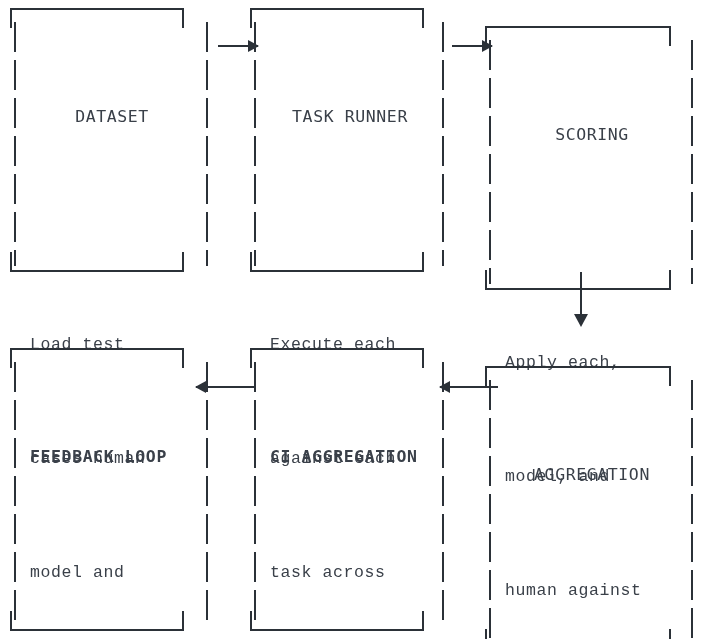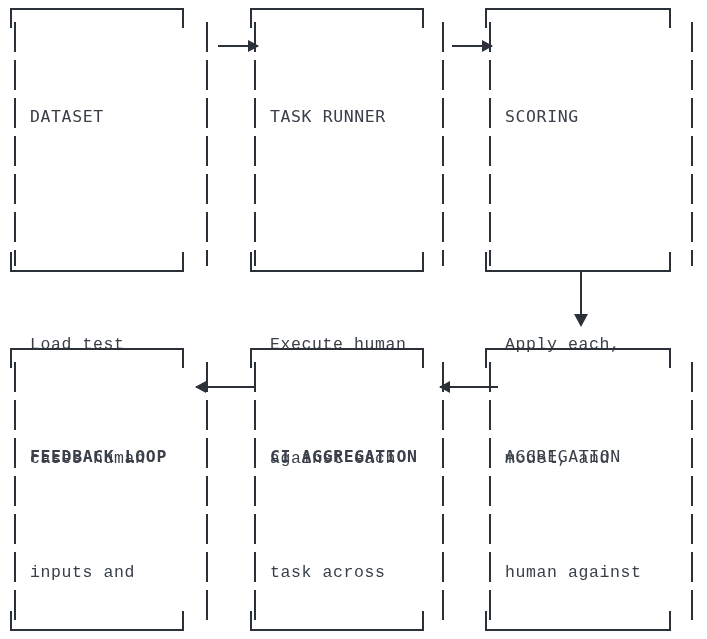--- a/index.html
+++ b/index.html
@@ -34,21 +34,21 @@
   .row-bottom { top: 340px; height: 299px; }
 
   
   .node {
     position: absolute;
     top: 0;
     height: 100%;
   }
   .node-col-0 { left: 10px;  width: 202px; }
   .node-col-1 { left: 250px; width: 198px; }
-  .node-col-2 { left: 485px; width: 212px; }
+  .node-col-2 { left: 485px; width: 212px; margin-top: 18px; }
 
   
   .bracket-top,
   .bracket-bottom {
     position: absolute;
     left: 0;
     width: 174px;
     height: 20px;
     box-sizing: border-box;
     pointer-events: none;
@@ -102,21 +102,21 @@
     top: 22px;
     left: 20px;
     right: 18px;
     font-size: 16.5px;
     line-height: 38px;
     letter-spacing: 0.6px;
     white-space: pre;
   }
   .node-title {
     height: 38px;
-    text-align: left;
+    text-align: center;
   }
   .node-title.align-left { text-align: left; font-weight: bold; }
   .node-spacer { height: 38px; }
   .node-body-line { height: 38px; font-family: Liberation Mono, monospace; }
 
   
   .arrow-h {
     position: absolute;
     height: 2px;
     background: #2b3138;
@@ -180,41 +180,41 @@
       <div class="bracket-bottom"></div>
       <div class="rails">
         <div class="rail rail-left"></div>
         <div class="rail rail-right"></div>
       </div>
       <div class="node-text">
         <div class="node-title">DATASET</div>
         <div class="node-spacer"></div>
         <div class="node-body-line">Load test</div>
         <div class="node-body-line">cases human</div>
-        <div class="node-body-line">inputs and</div>
+        <div class="node-body-line">model and</div>
         
         
       </div>
     </div>
 
     <div class="arrow-h arrow-top-1">
       <span class="arrow-head right"></span>
     </div>
 
     <div class="node node-col-1">
       <div class="bracket-top"></div>
       <div class="bracket-bottom"></div>
       <div class="rails">
         <div class="rail rail-left"></div>
         <div class="rail rail-right"></div>
       </div>
       <div class="node-text">
         <div class="node-title">TASK RUNNER</div>
         <div class="node-spacer"></div>
-        <div class="node-body-line">Execute human</div>
+        <div class="node-body-line">Execute each</div>
         <div class="node-body-line">against each</div>
         <div class="node-body-line">task across</div>
         
         
       </div>
     </div>
 
     <div class="arrow-h arrow-top-2">
       <span class="arrow-head right"></span>
     </div>

